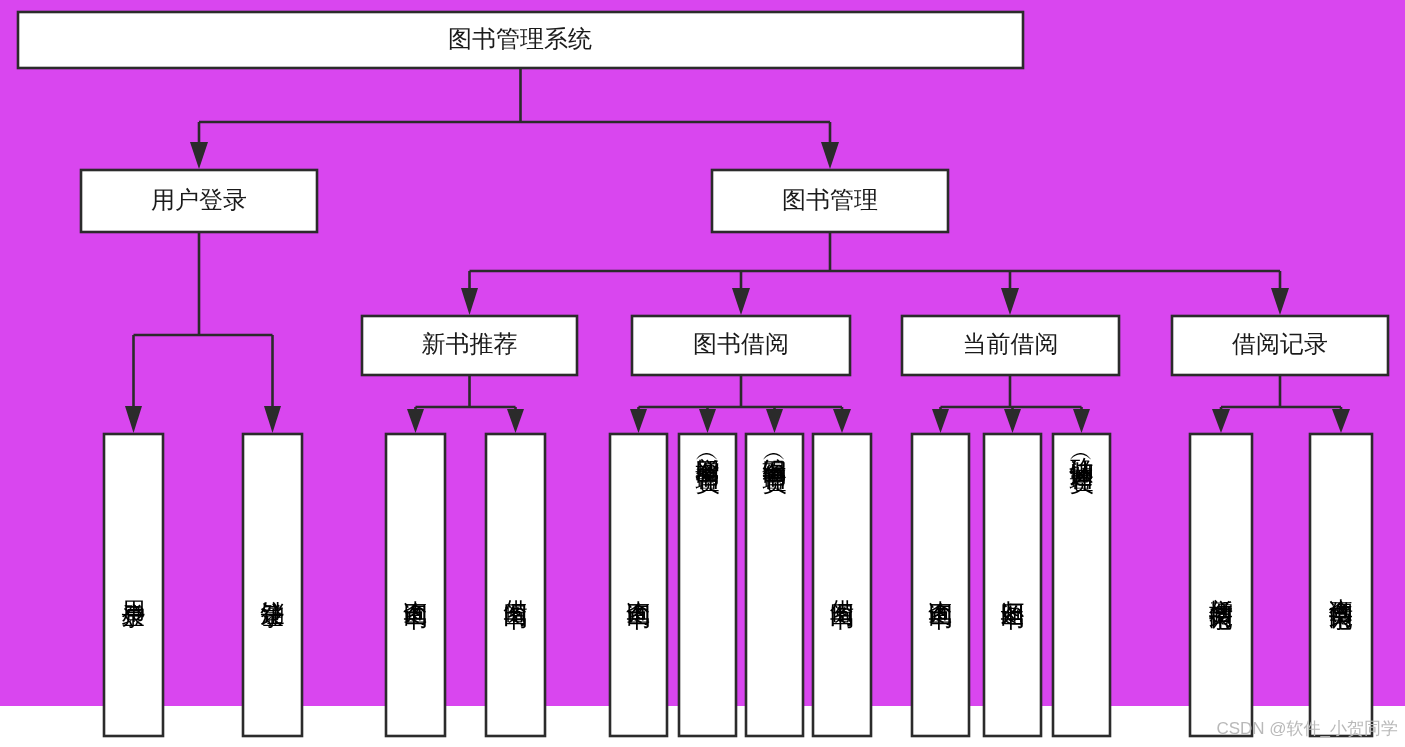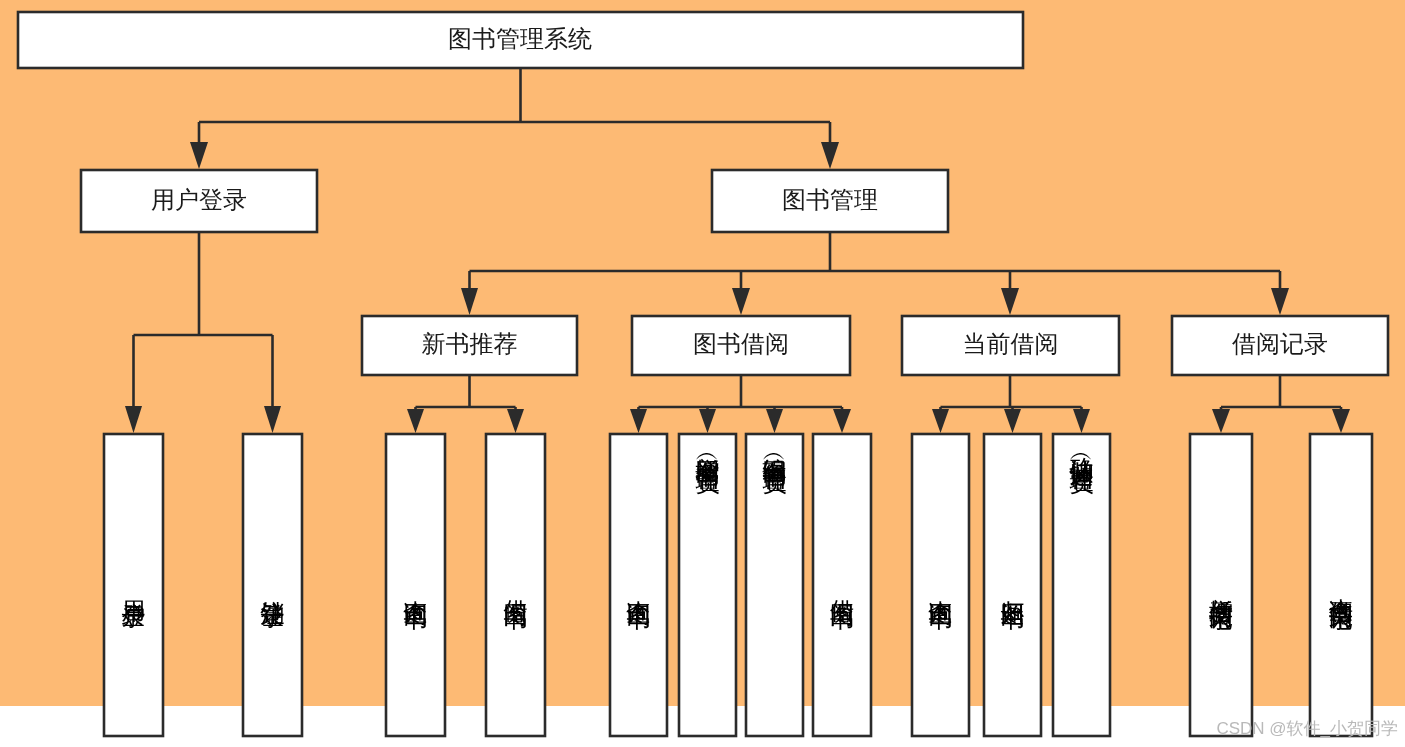--- a/index.html
+++ b/index.html
@@ -10,21 +10,21 @@
   body {
     width: 1405px;
     height: 747px;
     font-family: "Liberation Sans", "DejaVu Sans", sans-serif;
     overflow: hidden;
   }
   #diagram-root {
     position: relative;
     width: 1405px;
     height: 706px;
-    background: #fdba74;
+    background: #d946ef;
   }
   svg.diagram-canvas {
     display: block;
     width: 1405px;
     height: 747px;
   }
   .node-box {
     fill: #ffffff;
     stroke: #2b2b2b;
     stroke-width: 2.6;

